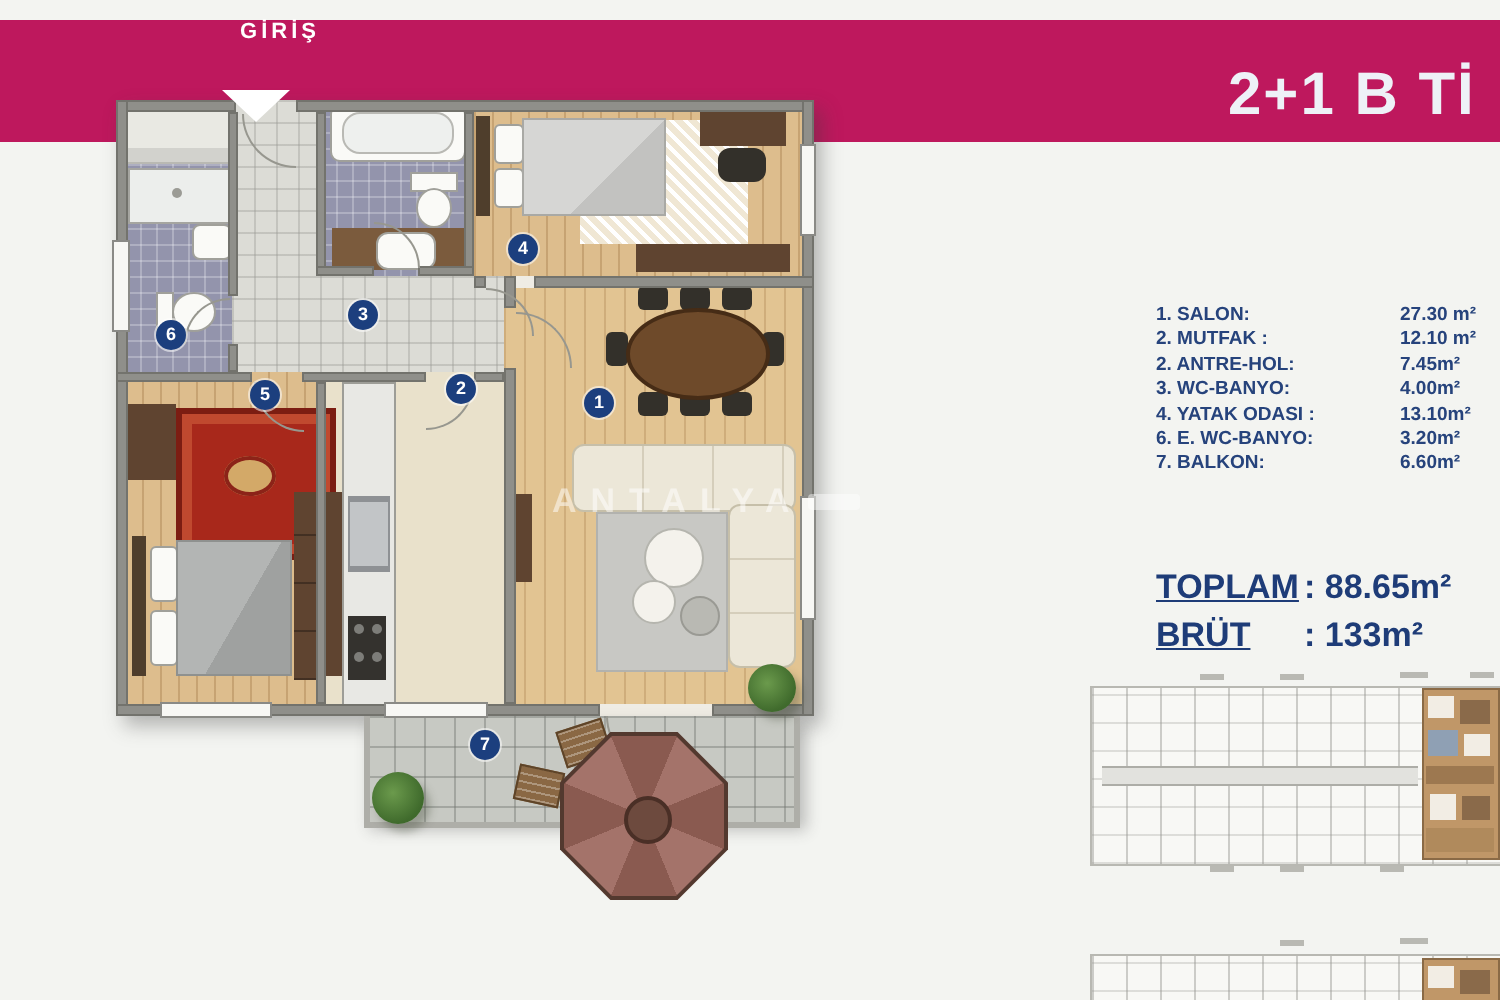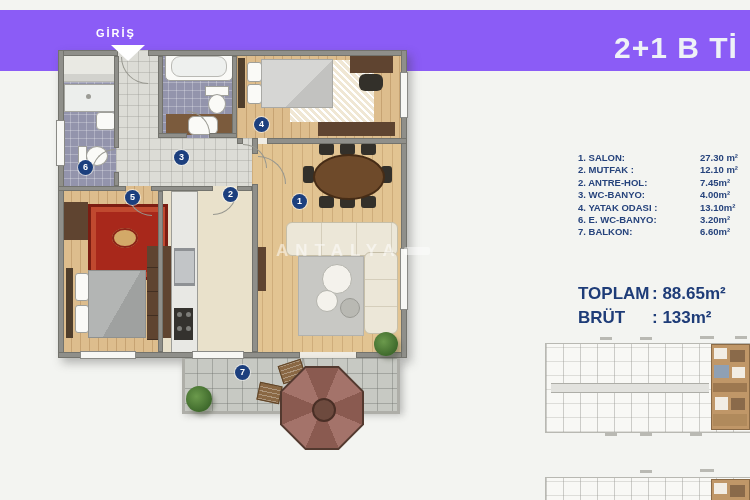--- a/index.html
+++ b/index.html
@@ -1,22 +1,22 @@
 <!DOCTYPE html>
 <html><head>
 <meta charset="utf-8">
 <style>
   html,body{margin:0;padding:0;}
   body{width:750px;height:500px;position:relative;overflow:hidden;background:#f3f4f1;
        font-family:"Liberation Sans",sans-serif;}
   .abs{position:absolute;}
   
-  #banner{position:absolute;left:0;top:10px;width:750px;height:61px;background:#8b5cf6;overflow:hidden;z-index:1;}
+  #banner{position:absolute;left:0;top:10px;width:750px;height:61px;background:#be185d;overflow:hidden;z-index:1;}
   #title{position:absolute;left:614px;top:21px;font-size:30px;font-weight:600;letter-spacing:1px;color:#eef1f7;white-space:nowrap;}
-  #giris{position:absolute;left:96px;top:27px;width:64px;text-align:left;color:#fff;font-size:11px;font-weight:700;letter-spacing:2px;}
+  #giris{position:absolute;left:96px;top:10px;width:64px;text-align:right;color:#fff;font-size:11px;font-weight:700;letter-spacing:2px;}
   #giris-arrow{position:absolute;left:111px;top:45px;width:0;height:0;border-left:17px solid transparent;border-right:17px solid transparent;border-top:16px solid #fff;}
   
   .w{position:absolute;background:#8f8f8a;box-shadow:inset 0 0 0 1px #73736d;z-index:4;}
   .edge{position:absolute;background:#aeaea8;z-index:4;}
   .floor{position:absolute;z-index:2;}
   .fx{position:absolute;z-index:3;}
   .wood{background:#ddbd8d;background-image:repeating-linear-gradient(90deg,rgba(140,95,45,.28) 0 1px,transparent 1px 9px);}
   .wood2{background:#e2c492;background-image:repeating-linear-gradient(90deg,rgba(150,105,55,.25) 0 1px,transparent 1px 10px);}
   .tile-b{background:#9394ac;background-image:linear-gradient(rgba(255,255,255,.25) 1px,transparent 1px),linear-gradient(90deg,rgba(255,255,255,.25) 1px,transparent 1px);background-size:8px 8px;}
   .tile-g{background:#dcdcd6;background-image:linear-gradient(rgba(150,150,145,.35) 1px,transparent 1px),linear-gradient(90deg,rgba(150,150,145,.35) 1px,transparent 1px);background-size:11px 11px;}
@@ -33,21 +33,21 @@
   .plant{position:absolute;border-radius:50%;background:radial-gradient(circle at 40% 40%,#6b9a4c,#3f6a2c 70%);box-shadow:3px 4px 4px rgba(60,70,50,.35);z-index:6;}
   .num{position:absolute;width:15px;height:15px;border-radius:50%;background:#1c3f7e;color:#fff;
        font:700 9px/15px "Liberation Sans",sans-serif;text-align:center;box-shadow:0 0 0 1px rgba(255,255,255,.55);z-index:7;}
   #watermark{position:absolute;left:276px;top:241px;color:rgba(255,255,255,.5);font-size:17px;font-weight:700;letter-spacing:7px;z-index:8;}
   
   #room-list{position:absolute;left:578px;top:152px;color:#26437c;font-size:9.5px;line-height:12.4px;z-index:2;}
   .lr{display:flex;font-weight:bold;}
   .lr .lab{width:122px;}
   #totals{position:absolute;left:578px;top:284px;color:#1e3c78;font-size:17px;font-weight:700;z-index:2;}
   .tr-row{display:flex;margin-bottom:4px;}
-  .tr-row .tlab{width:74px;}
+  .tr-row .tlab{width:74px;text-decoration:underline;}
   
   .kp{position:absolute;background:#f8f8f5;border:1px solid #b8b8b2;z-index:2;
       background-image:repeating-linear-gradient(90deg,rgba(150,150,145,.45) 0 1px,transparent 1px 17px),
                        repeating-linear-gradient(0deg,rgba(170,170,165,.35) 0 1px,transparent 1px 14px);}
   .kp-corr{position:absolute;background:#e2e2de;border-top:1px solid #adada7;border-bottom:1px solid #adada7;z-index:3;}
   .kp-hl{position:absolute;background:#c09768;box-shadow:inset 0 0 0 1px #8a6a46;z-index:4;}
   .kp-cell{position:absolute;z-index:5;}
   .dim{position:absolute;background:#b9b9b3;height:3px;z-index:2;}
 </style>
 </head>

